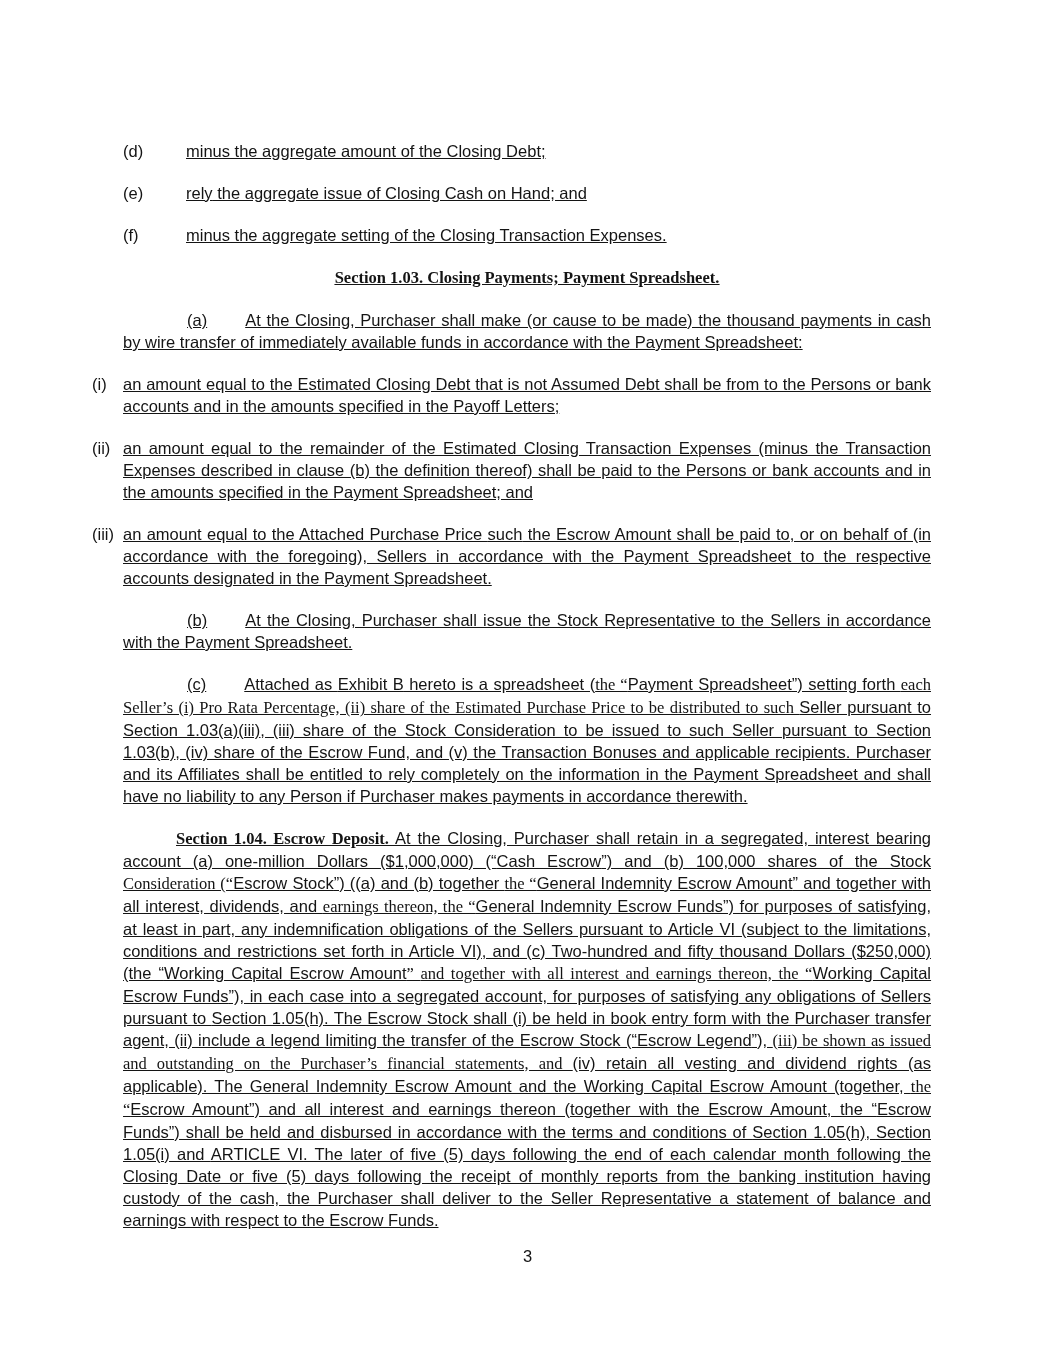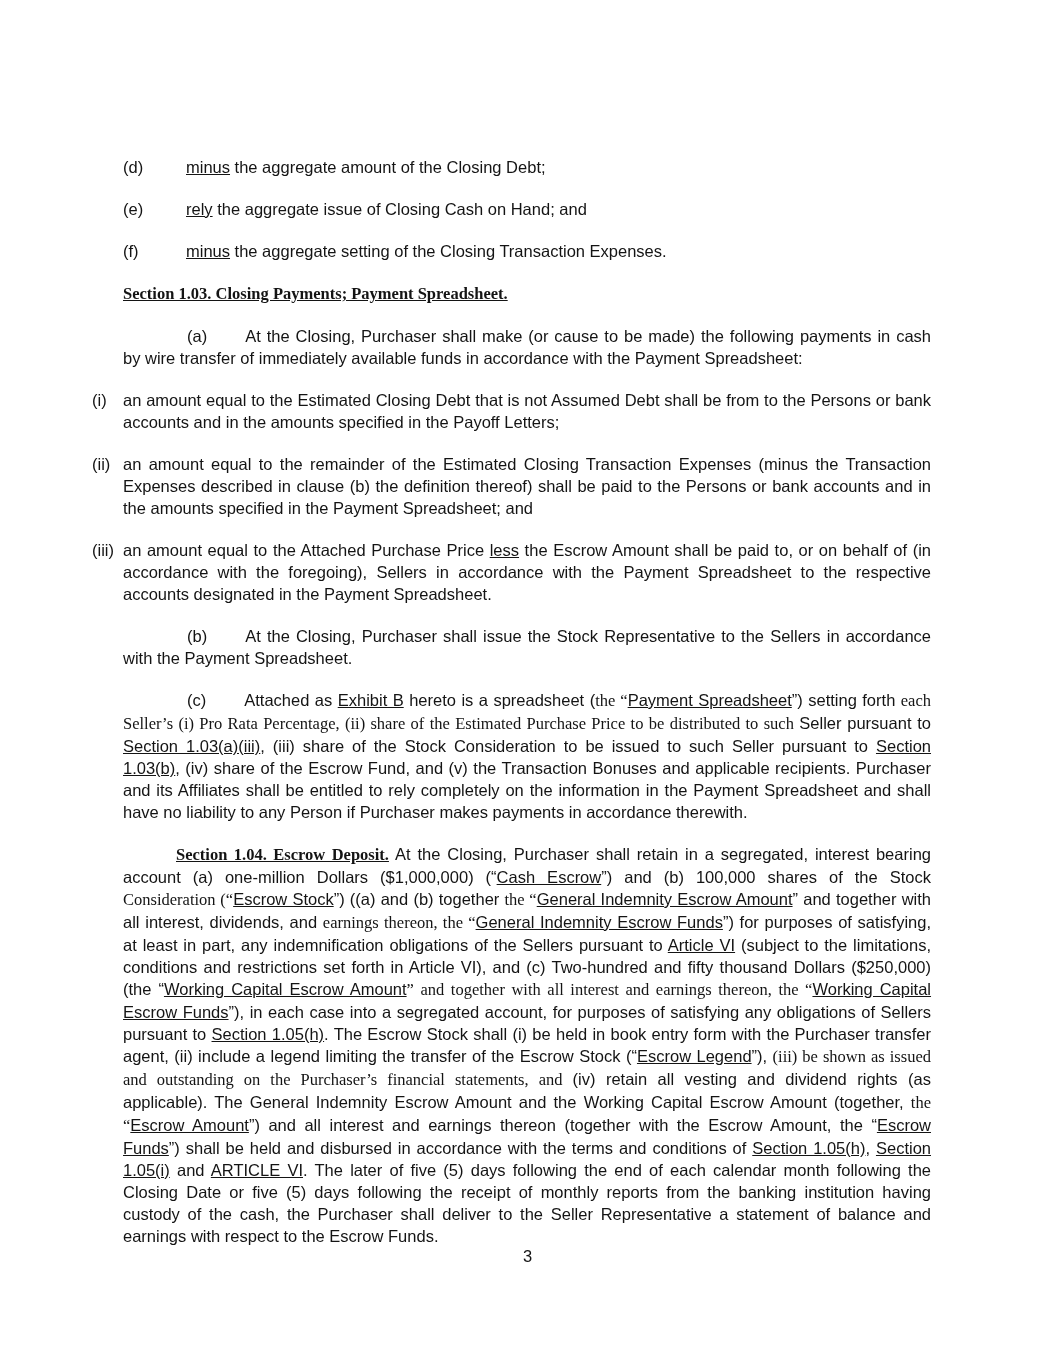--- a/index.html
+++ b/index.html
@@ -13,28 +13,28 @@
     font-family: "Liberation Sans", sans-serif;
     font-size: 16.5px;
     line-height: 22px;
   }
   .content {
     position: absolute;
     left: 123px;
     top: 140px;
     width: 808px;
   }
-  .content p { margin: 16px 0 20px 0; }
+  .content p { margin: 0 0 20px 0; text-decoration: underline; }
 
   
   .b-alpha { margin-left: 62px; }
   .label-alpha { display: inline-block; width: 63px; }
 
   
-  .b-heading { margin-left: 53px; }
+  .b-heading { margin-left: 53px; text-align: center; }
 
   
   .b-para { text-align: justify; text-indent: 64px; }
   .tab { display: inline-block; width: 38px; }
 
   
   .b-section { text-align: justify; text-indent: 53px; }
 
   
   .b-roman { margin-left: 113px; text-indent: -31px; text-align: justify; }
@@ -54,22 +54,22 @@
 </style>
 </head>
 <body>
 
 <div class="page">
   <div class="content">
       <p class="b-alpha"><span class="label label-alpha">(d)</span><span class="u">minus</span><span> the aggregate amount of the Closing Debt;</span></p>
       <p class="b-alpha"><span class="label label-alpha">(e)</span><span class="u">rely</span><span> the aggregate issue of Closing Cash on Hand; and</span></p>
       <p class="b-alpha"><span class="label label-alpha">(f)</span><span class="u">minus</span><span> the aggregate setting of the Closing Transaction Expenses.</span></p>
       <p class="b-heading"><span class="u b sf">Section 1.03. Closing Payments; Payment Spreadsheet.</span></p>
-      <p class="b-para"><span class="label label-para">(a)</span><span class="tab"></span><span>At the Closing, Purchaser shall make (or cause to be made) the following payments in cash by wire transfer of immediately available funds in accordance with the Payment Spreadsheet:</span></p>
+      <p class="b-para"><span class="label label-para">(a)</span><span class="tab"></span><span>At the Closing, Purchaser shall make (or cause to be made) the thousand payments in cash by wire transfer of immediately available funds in accordance with the Payment Spreadsheet:</span></p>
       <p class="b-roman"><span class="label label-roman">(i)</span><span>an amount equal to the Estimated Closing Debt that is not Assumed Debt shall be from to the Persons or bank accounts and in the amounts specified in the Payoff Letters;</span></p>
       <p class="b-roman"><span class="label label-roman">(ii)</span><span>an amount equal to the remainder of the Estimated Closing Transaction Expenses (minus the Transaction Expenses described in clause (b) the definition thereof) shall be paid to the Persons or bank accounts and in the amounts specified in the Payment Spreadsheet; and</span></p>
-      <p class="b-roman"><span class="label label-roman">(iii)</span><span>an amount equal to the Attached Purchase Price </span><span class="u">less</span><span> the Escrow Amount shall be paid to, or on behalf of (in accordance with the foregoing), Sellers in accordance with the Payment Spreadsheet to the respective accounts designated in the Payment Spreadsheet.</span></p>
+      <p class="b-roman"><span class="label label-roman">(iii)</span><span>an amount equal to the Attached Purchase Price </span><span class="u">such</span><span> the Escrow Amount shall be paid to, or on behalf of (in accordance with the foregoing), Sellers in accordance with the Payment Spreadsheet to the respective accounts designated in the Payment Spreadsheet.</span></p>
       <p class="b-para"><span class="label label-para">(b)</span><span class="tab"></span><span>At the Closing, Purchaser shall issue the Stock Representative to the Sellers in accordance with the Payment Spreadsheet.</span></p>
       <p class="b-para"><span class="label label-para">(c)</span><span class="tab"></span><span>Attached as </span><span class="u">Exhibit B</span><span> hereto is a spreadsheet (</span><span class="sf">the “</span><span class="u">Payment Spreadsheet</span><span>”) setting forth </span><span class="sf">each Seller’s (i) Pro Rata Percentage, (ii) share of the Estimated Purchase Price to be distributed to such </span><span>Seller pursuant to </span><span class="u">Section 1.03(a)(iii)</span><span>, (iii) share of the Stock Consideration to be issued to such Seller pursuant to </span><span class="u">Section 1.03(b)</span><span>, (iv) share of the Escrow Fund, and (v) the Transaction Bonuses and applicable recipients. Purchaser and its Affiliates shall be entitled to rely completely on the information in the Payment Spreadsheet and shall have no liability to any Person if Purchaser makes payments in accordance therewith.</span></p>
       <p class="b-section"><span class="u b sf">Section 1.04. Escrow Deposit.</span><span> At the Closing, Purchaser shall retain in a segregated, interest bearing account (a) one-million Dollars ($1,000,000) (“</span><span class="u">Cash Escrow</span><span>”) and (b) 100,000 shares of the Stock </span><span class="sf">Consideration (“</span><span class="u">Escrow Stock</span><span>”) ((a) and (b) together </span><span class="sf">the “</span><span class="u">General Indemnity Escrow Amount</span><span>” and together with all interest, dividends, and </span><span class="sf">earnings thereon, the “</span><span class="u">General Indemnity Escrow Funds</span><span>”) for purposes of satisfying, at least in part, any indemnification obligations of the Sellers pursuant to </span><span class="u">Article VI</span><span> (subject to the limitations, conditions and restrictions set forth in Article VI), and (c) Two-hundred and fifty thousand Dollars ($250,000) (the “</span><span class="u">Working Capital Escrow Amount</span><span class="sf">” </span><span class="sf">and together with all interest and earnings thereon, the “</span><span class="u">Working Capital Escrow Funds</span><span>”), in each case into a segregated account, for purposes of satisfying any obligations of Sellers pursuant to </span><span class="u">Section 1.05(h)</span><span>.  The Escrow Stock shall (i) be held in book entry form with the Purchaser transfer agent, (ii) include a legend limiting the transfer of the Escrow Stock (“</span><span class="u">Escrow Legend</span><span>”), </span><span class="sf">(iii) be shown as issued and outstanding on the Purchaser’s financial statements, and </span><span>(iv) retain all vesting and dividend rights (as applicable). The General Indemnity Escrow Amount and the Working Capital Escrow Amount (together, </span><span class="sf">the “</span><span class="u">Escrow Amount</span><span>”) and all interest and earnings thereon (together with the Escrow Amount, the “</span><span class="u">Escrow Funds</span><span>”) shall be held and disbursed in accordance with the terms and conditions of </span><span class="u">Section 1.05(h)</span><span>, </span><span class="u">Section 1.05(i)</span><span> and </span><span class="u">ARTICLE VI</span><span>. The later of five (5) days following the end of each calendar month following the Closing Date or five (5) days following the receipt of monthly reports from the banking institution having custody of the cash, the Purchaser shall deliver to the Seller Representative a statement of balance and earnings with respect to the Escrow Funds.</span></p>
     </div>
   <div class="page-num">3</div>
 </div>
 
 </body></html>

